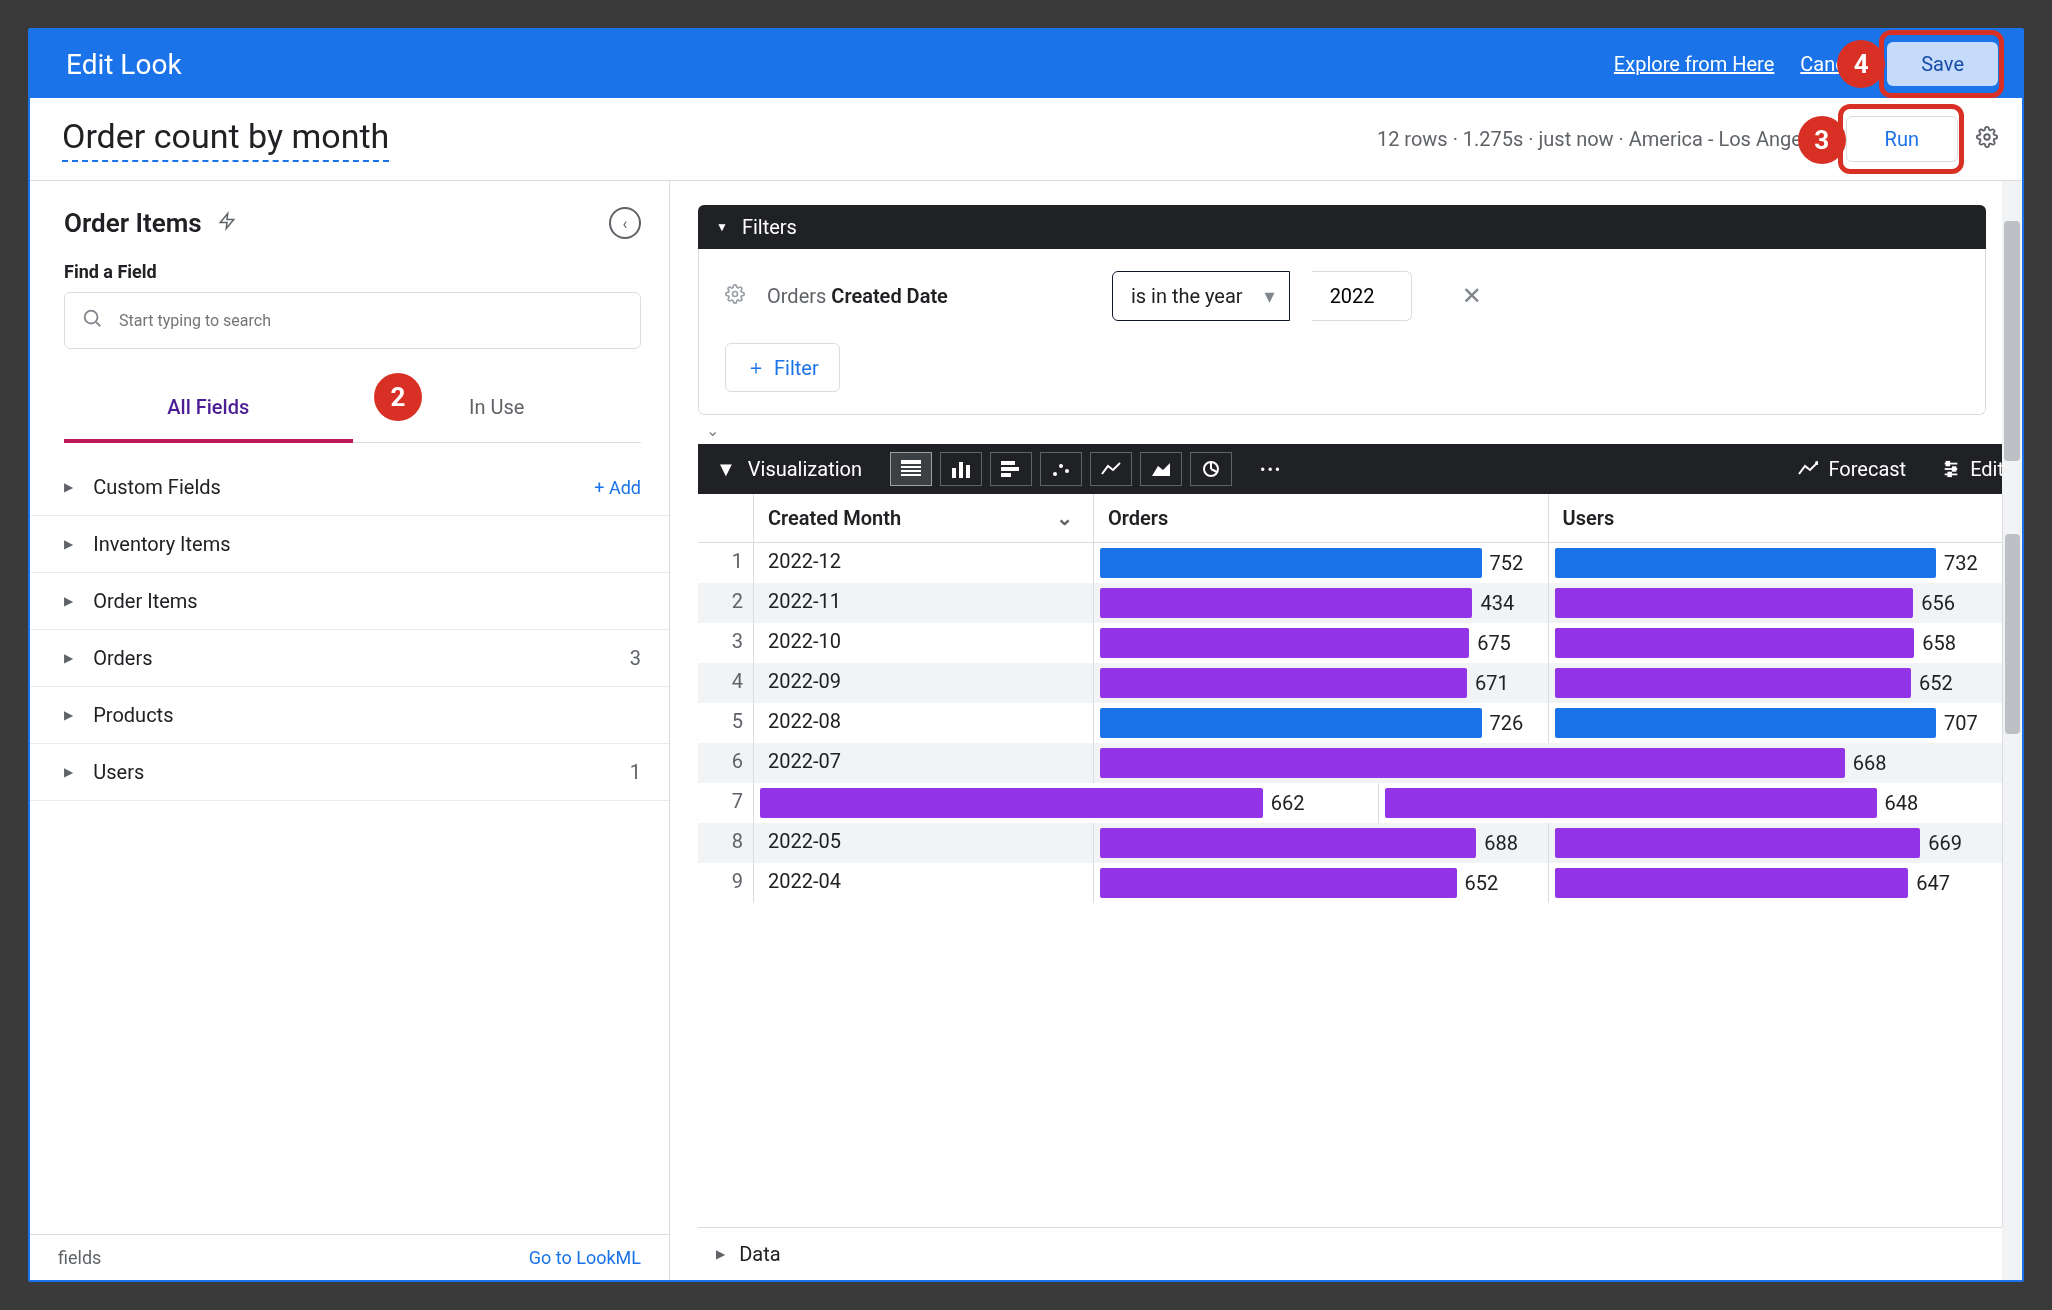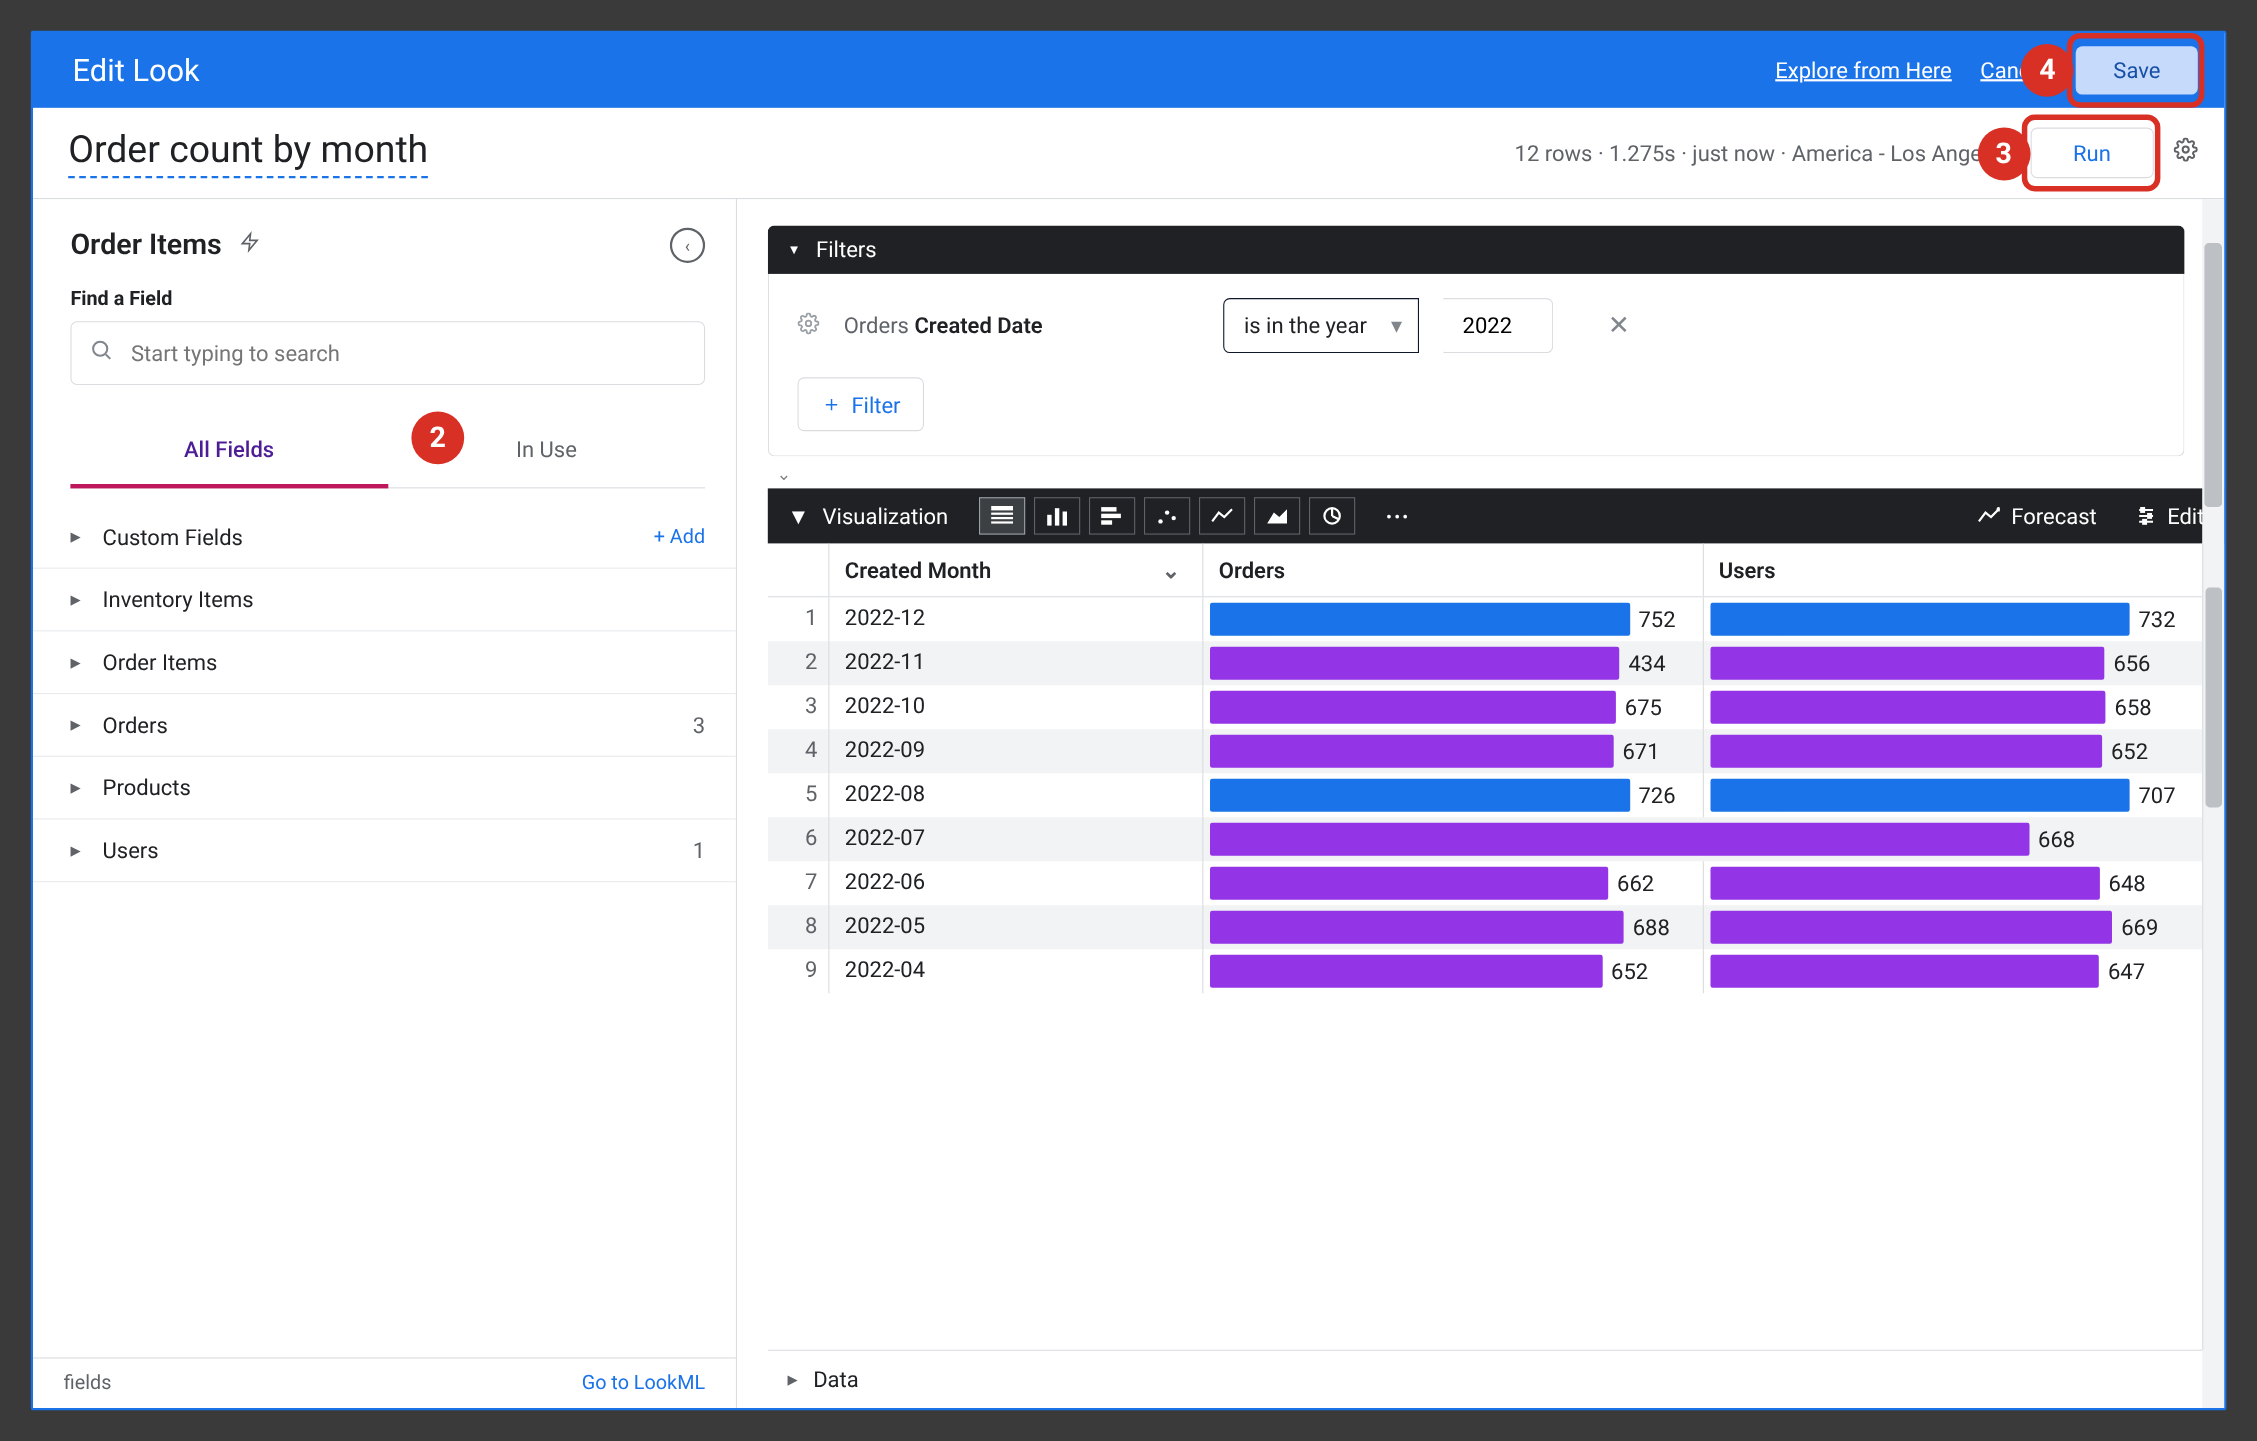--- a/index.html
+++ b/index.html
@@ -28,21 +28,21 @@
   .main { display: flex; flex: 1; min-height: 0; }
   .sidebar { width: 640px; border-right: 1px solid #dadce0; display: flex; flex-direction: column; }
   .side-head { padding: 26px 28px 16px 34px; }
   .side-head-row { display: flex; align-items: center; gap: 16px; }
   .side-title { font-size: 26px; font-weight: 600; color: #202124; }
   .bolt { color: #5f6368; font-size: 22px; }
   .collapse-circle { margin-left: auto; width: 32px; height: 32px; border: 2px solid #5f6368; border-radius: 50%; display: flex; align-items: center; justify-content: center; color: #5f6368; cursor: pointer; font-size: 16px; }
   .find-label { font-size: 18px; font-weight: 700; color: #202124; margin: 22px 0 10px 0; }
   .search-box { display: flex; align-items: center; border: 1px solid #dadce0; border-radius: 6px; padding: 14px 16px; gap: 16px; }
   .search-icon { color: #80868b; font-size: 22px; }
-  .search-input { border: none; outline: none; font-size: 20px; flex: 1; color: #5f6368; }
+  .search-input { border: none; outline: none; font-size: 16px; flex: 1; color: #5f6368; }
   .tabs { display: flex; border-bottom: 1px solid #dadce0; position: relative; margin-top: 30px; }
   .tab { flex: 1; text-align: center; padding: 16px 0 20px 0; font-size: 20px; color: #5f6368; cursor: pointer; }
   .tab.active { color: #4c1d95; font-weight: 500; border-bottom: 4px solid #be185d; margin-bottom: -1px; }
   .field-groups { flex: 1; overflow-y: auto; }
   .field-group { display: flex; align-items: center; padding: 16px 28px 16px 34px; border-bottom: 1px solid #e8eaed; font-size: 20px; color: #202124; cursor: pointer; gap: 20px; }
   .caret { color: #5f6368; font-size: 12px; }
   .group-count { margin-left: auto; color: #5f6368; }
   .add-link { margin-left: auto; color: #1a73e8; font-size: 18px; }
   .side-foot { border-top: 1px solid #dadce0; padding: 12px 28px; display: flex; font-size: 18px; color: #5f6368; }
   .lookml-link { margin-left: auto; color: #1a73e8; cursor: pointer; }
@@ -380,21 +380,20 @@
               <div class="trow alt">
                 <div class="td-idx">6</div>
                 <div class="td-month">2022-07</div>
                 <div class="td-bar">
                   <div class="bar" style="background:#9334e6;width:83.5%"></div>
                   <span class="bar-val">668</span>
                 </div>
               </div>
               <div class="trow">
                 <div class="td-idx">7</div>
-                <div class="td-month">2022-06</div>
                 <div class="td-bar">
                   <div class="bar" style="background:#9334e6;width:82.75%"></div>
                   <span class="bar-val">662</span>
                 </div>
                 <div class="td-bar">
                   <div class="bar" style="background:#9334e6;width:81%"></div>
                   <span class="bar-val">648</span>
                 </div>
               </div>
               <div class="trow alt">

